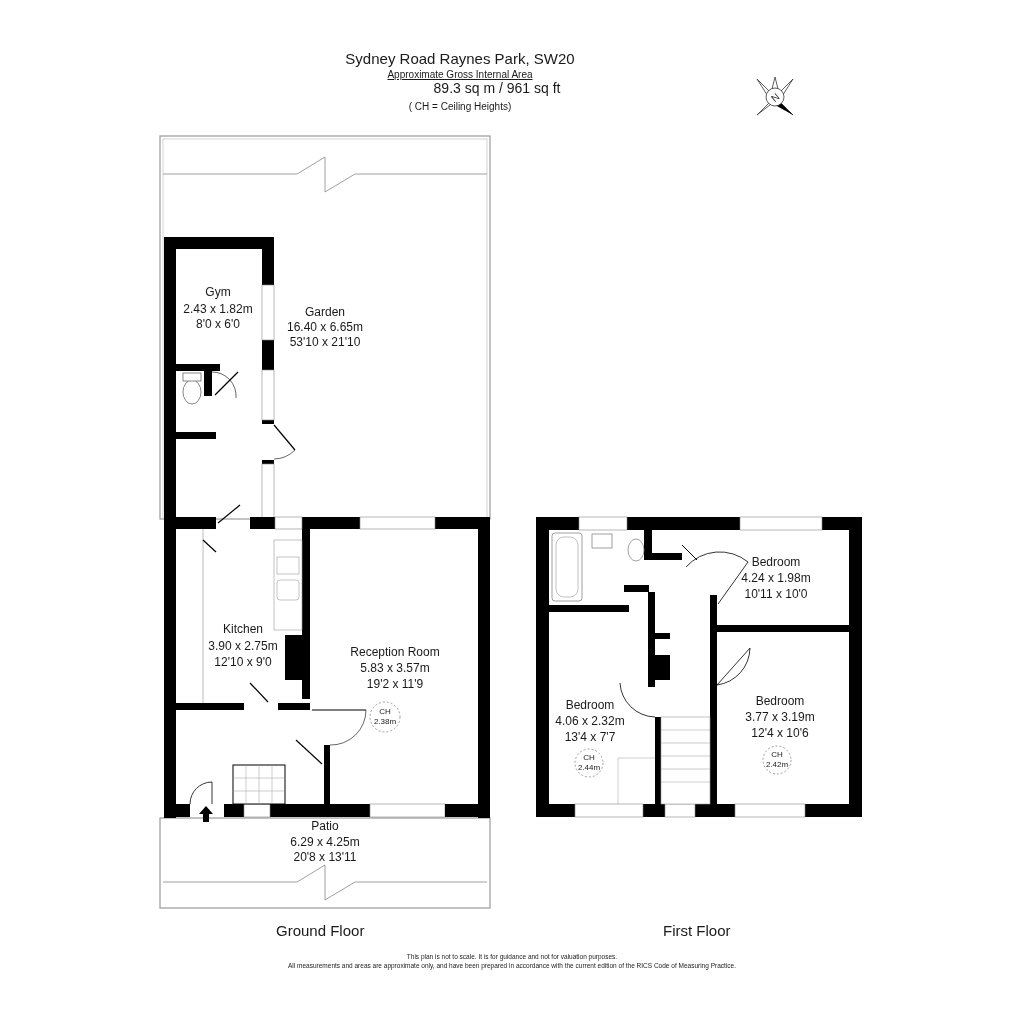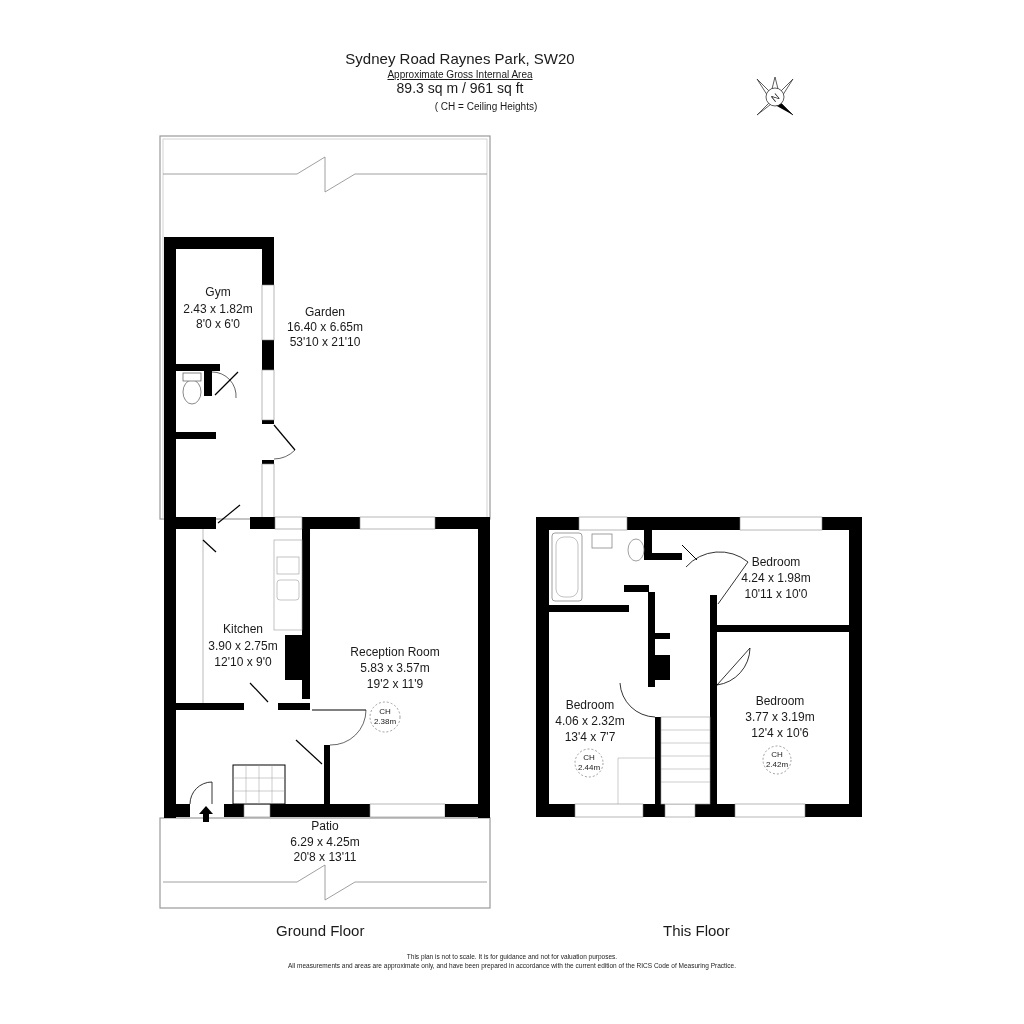--- a/index.html
+++ b/index.html
@@ -1,22 +1,22 @@
 <!DOCTYPE html>
 <html><head>
 <meta charset="utf-8">
 <style>
   html, body { margin:0; padding:0; background:#ffffff; }
   body { width:1024px; height:1024px; position:relative; overflow:hidden;
          font-family:"Liberation Sans", sans-serif; color:#1a1a1a; }
   .hdr { position:absolute; left:0; width:920px; text-align:center; }
   .title { top:50px; font-size:15px; }
   .sub { top:69px; font-size:10px;text-decoration:underline; }
-  .area { top:80px; font-size:14px; }
-  .ch { top:101px; font-size:10px;margin-left:26px; }
+  .area { top:80px; font-size:14px;padding-left:37px; }
+  .ch { top:101px; font-size:10px; }
   .floor-label { position:absolute; font-size:15px; }
   .disc { position:absolute; left:0; width:1024px; text-align:center; font-size:6.5px; color:#222; }
   svg { position:absolute; left:0; top:0; }
   .rl { font-family:"Liberation Sans", sans-serif; fill:#1a1a1a; text-anchor:middle; }
 </style>
 </head>
 <body>
 
 <div class="hdr title">Sydney Road Raynes Park, SW20</div>
 <div class="hdr sub">Approximate Gross Internal Area</div>
@@ -187,16 +187,16 @@
 
     <text class="rl" x="780" y="705" font-size="12">Bedroom</text>
     <text class="rl" x="780" y="721" font-size="12">3.77 x 3.19m</text>
     <text class="rl" x="780" y="737" font-size="12">12'4 x 10'6</text>
     <text class="rl" x="777" y="757" font-size="8">CH</text>
     <text class="rl" x="777" y="767" font-size="8">2.42m</text>
   </g>
 </svg>
 
 <div class="floor-label" style="left:276px; top:922px;text-align:center;">Ground Floor</div>
-<div class="floor-label" style="left:663px; top:922px;">This Floor</div>
+<div class="floor-label" style="left:663px; top:922px;">First Floor</div>
 
 <div class="disc" style="top:953px;">This plan is not to scale. It is for guidance and not for valuation purposes.</div>
 <div class="disc" style="top:962px;">All measurements and areas are approximate only, and have been prepared in accordance with the current edition of the RICS Code of Measuring Practice.</div>
 
 </body></html>

